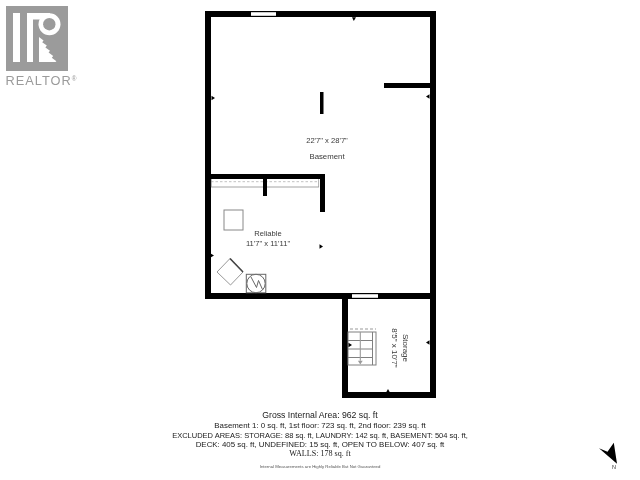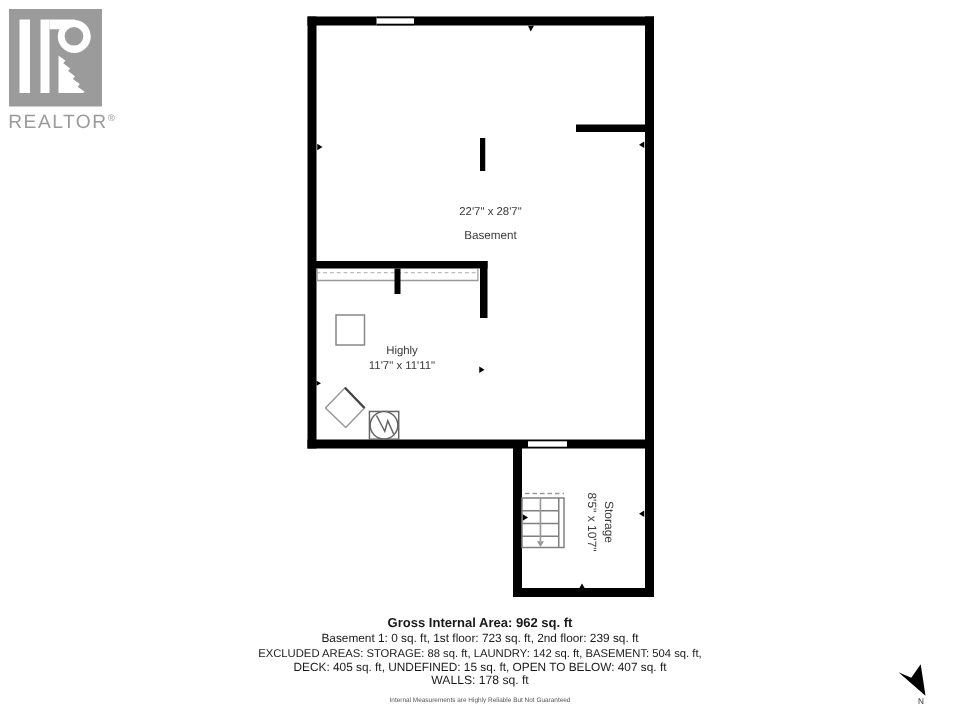--- a/index.html
+++ b/index.html
@@ -105,30 +105,30 @@
     <text x="612" y="469" font-family="Liberation Sans, sans-serif" font-size="5.5" fill="#333333">N</text>
   </g>
 </svg>
 
 <div style="position:absolute;left:5.5px;top:73.2px;width:90px;color:#9b9b9b;font-size:12.8px;letter-spacing:1.0px;">REALTOR<span style="font-size:6.4px;vertical-align:4.5px;letter-spacing:0;">®</span></div>
 
 <div class="lbl" style="left:287px;top:127px;width:80px;font-size:7.8px;margin-top:25px;">Basement</div>
 
 <div class="lbl" style="left:287px;top:136.2px;width:80px;font-size:7.6px;">22'7" x 28'7"</div>
 
-<div class="lbl" style="left:228px;top:229.3px;width:80px;font-size:7.6px;">Highly</div>
+<div class="lbl" style="left:228px;top:229.3px;width:80px;font-size:7.6px;">Reliable</div>
 
 <div class="lbl" style="left:228px;top:239px;width:80px;font-size:7.6px;">11'7" x 11'11"</div>
 
 <div class="lbl" style="left:359.5px;top:337px;width:80px;font-size:8px;line-height:11px;transform:rotate(90deg);transform-origin:center;">Storage<br>8'5" x 10'7"</div>
 
-<div class="bt" style="top:410.3px;font-size:8.7px;font-weight:bold;">Gross Internal Area: 962 sq. ft</div>
+<div class="bt" style="top:410.3px;font-size:8.7px;font-weight:normal;">Gross Internal Area: 962 sq. ft</div>
 
 <div class="bt" style="top:420.9px;font-size:7.9px;text-align:center;">Basement 1: 0 sq. ft, 1st floor: 723 sq. ft, 2nd floor: 239 sq. ft</div>
 
 <div class="bt" style="top:430.7px;font-size:7.5px;">EXCLUDED AREAS: STORAGE: 88 sq. ft, LAUNDRY: 142 sq. ft, BASEMENT: 504 sq. ft,</div>
 
 <div class="bt" style="top:439.9px;font-size:7.9px;">DECK: 405 sq. ft, UNDEFINED: 15 sq. ft, OPEN TO BELOW: 407 sq. ft</div>
 
-<div class="bt" style="top:449.4px;font-size:8.1px;">WALLS: 178 sq. ft</div>
+<div class="bt" style="top:449.4px;font-size:8.1px;font-family:Liberation Serif, serif;">WALLS: 178 sq. ft</div>
 
 <div class="bt" style="top:464px;font-size:8.6px;color:#555;transform:scale(0.5);transform-origin:50% 0;">Internal Measurements are Highly Reliable But Not Guaranteed</div>
 </div>
 
 </body></html>

